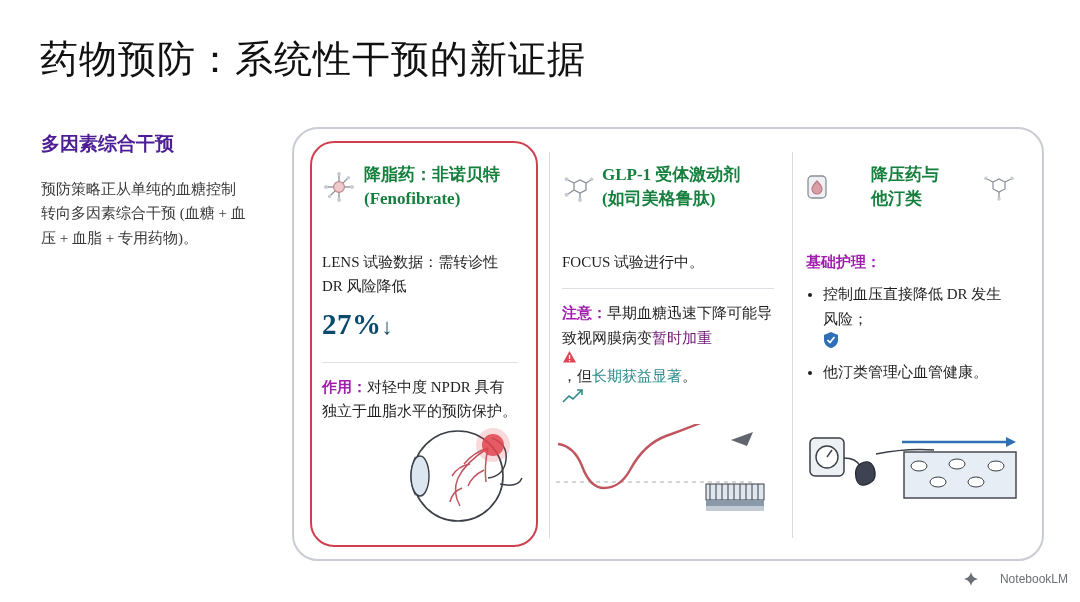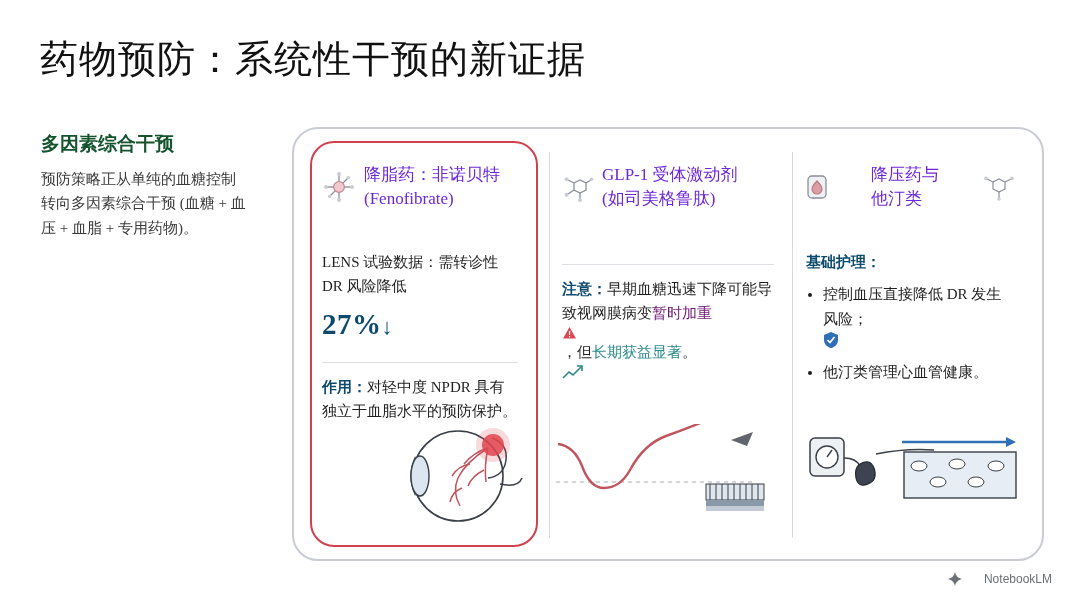--- a/index.html
+++ b/index.html
@@ -18,23 +18,23 @@
     font-size:38px;font-weight:400;letter-spacing:1px;
     color:#111111;
     font-family:"Liberation Serif", serif;
   }
 
   
   .left-col{
     position:absolute;left:41px;top:131px;width:206px;
   }
   .left-heading{
-    font-size:19px;font-weight:700;color:#14532d;
+    font-size:19px;font-weight:700;color:#4c1d95;
     font-family:"Liberation Serif", serif;
-    margin-bottom:10px;
+    margin-bottom:20px;
   }
   .left-body{
     font-size:15px;line-height:1.62;color:#3a3a3a;
     font-family:Liberation Serif, serif;
   }
 
   
   .card{
     position:absolute;left:292px;top:127px;width:752px;height:434px;
     border:2px solid #c9ccd4;border-radius:26px;background:#ffffff;
@@ -53,47 +53,47 @@
   .divider{
     position:absolute;width:1px;background:#d7dade;
   }
   .div-1{left:549px;top:152px;height:386px;}
   .div-2{left:792px;top:152px;height:386px;}
 
   
   .col-head{position:absolute;display:flex;align-items:center;gap:8px;}
   .col-head .htext{
     font-family:"Liberation Serif", serif;
-    font-size:17px;font-weight:400;color:#6d28d9;line-height:1.4;
+    font-size:17px;font-weight:700;color:#15803d;line-height:1.4;
   }
   .ch1{left:322px;top:163px;width:205px;}
   .ch2{left:560px;top:163px;width:222px;}
   .ch3{left:803px;top:163px;width:225px;gap:38px;}
 
   
   .col-body{position:absolute;font-family:"Liberation Serif", serif;font-size:15px;line-height:1.62;color:#1f1f1f;}
   .cb1{left:322px;top:250px;width:196px;}
   .cb2{left:562px;top:250px;width:212px;}
   .cb3{left:806px;top:250px;width:202px;}
 
   .hr-thin{border:0;border-top:1px solid #dcdfe3;margin:14px 0 12px 0;}
 
   .pct{
     font-size:29px;font-weight:700;color:#0c4a6e;letter-spacing:0.5px;
     display:inline-block;margin-top:2px;
   }
-  .bold-lead{font-weight:700;color:#0c4a6e;}
+  .bold-lead{font-weight:700;color:#a21caf;}
   .red-t{color:#701a75;}
   .teal-t{color:#2e8b8b;}
 
   ul.bullets{margin:8px 4px 0 0;padding-left:17px;}
   ul.bullets li{margin-bottom:11px;}
 
   .nb-logo{
-    position:absolute;right:28px;bottom:16px;
+    position:absolute;right:12px;bottom:16px;
     display:flex;align-items:center;gap:22px;
     font-size:12px;color:#6b6f76;
     font-family:"Liberation Sans", sans-serif;
   }
 
   svg{display:block;}
   .ico{flex:0 0 auto;}
 </style>
 </head>
 <body>
@@ -211,20 +211,21 @@
         <path d="M84 52 q-12 6 -16 16"></path>
       </g>
       <path d="M92 20 q16 6 14 22 q-2 16 -18 18" fill="none" stroke="#3a3f47" stroke-width="1.5"></path>
       <circle cx="93" cy="27" r="11" fill="#e0454f" opacity="0.85"></circle>
       <circle cx="93" cy="27" r="17" fill="#e0454f" opacity="0.2"></circle>
       <path d="M100 66 q18 4 22 -6" stroke="#3a3f47" stroke-width="1.5" fill="none"></path>
     </svg>
   </div>
 
   <div class="col-body cb2">
+    <div>FOCUS 试验进行中。</div>
     <hr class="hr-thin">
     <div>
       <span class="bold-lead">注意：</span><span>早期血糖迅速下降可能导致视网膜病变</span><span class="red-t">暂时加重</span><span>
         <svg width="15" height="14" viewBox="0 0 15 14" style="vertical-align:-2px">
           <path d="M7.5 1 L14 12.5 L1 12.5 Z" fill="#e0454f"></path>
           <rect x="6.9" y="5" width="1.3" height="4" fill="#fff"></rect>
             <rect x="6.9" y="10" width="1.3" height="1.3" fill="#fff"></rect>
         </svg></span><span>，但</span><span class="teal-t">长期获益显著</span><span>。</span><span>
         <svg width="22" height="16" viewBox="0 0 22 16" style="vertical-align:-2px">
           <polyline points="1,14 7,8 11,11 20,2" fill="none" stroke="#2e8b8b" stroke-width="1.6"></polyline>

